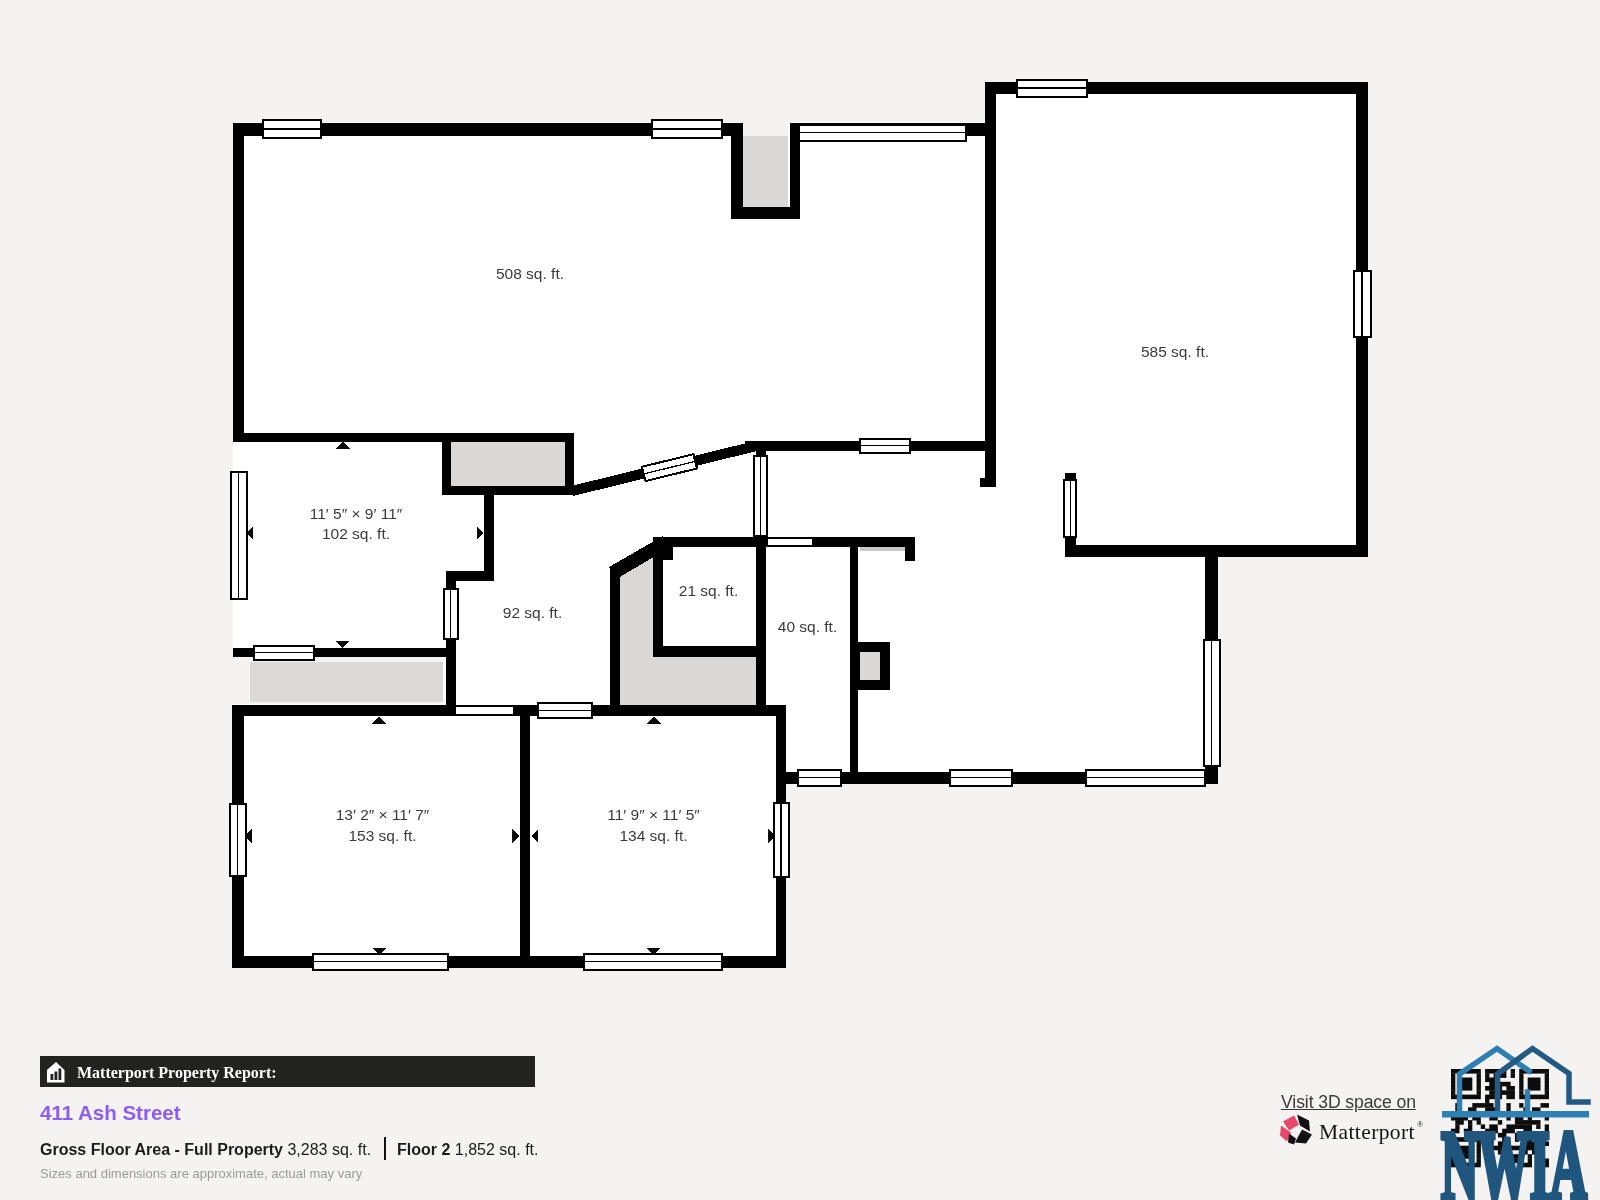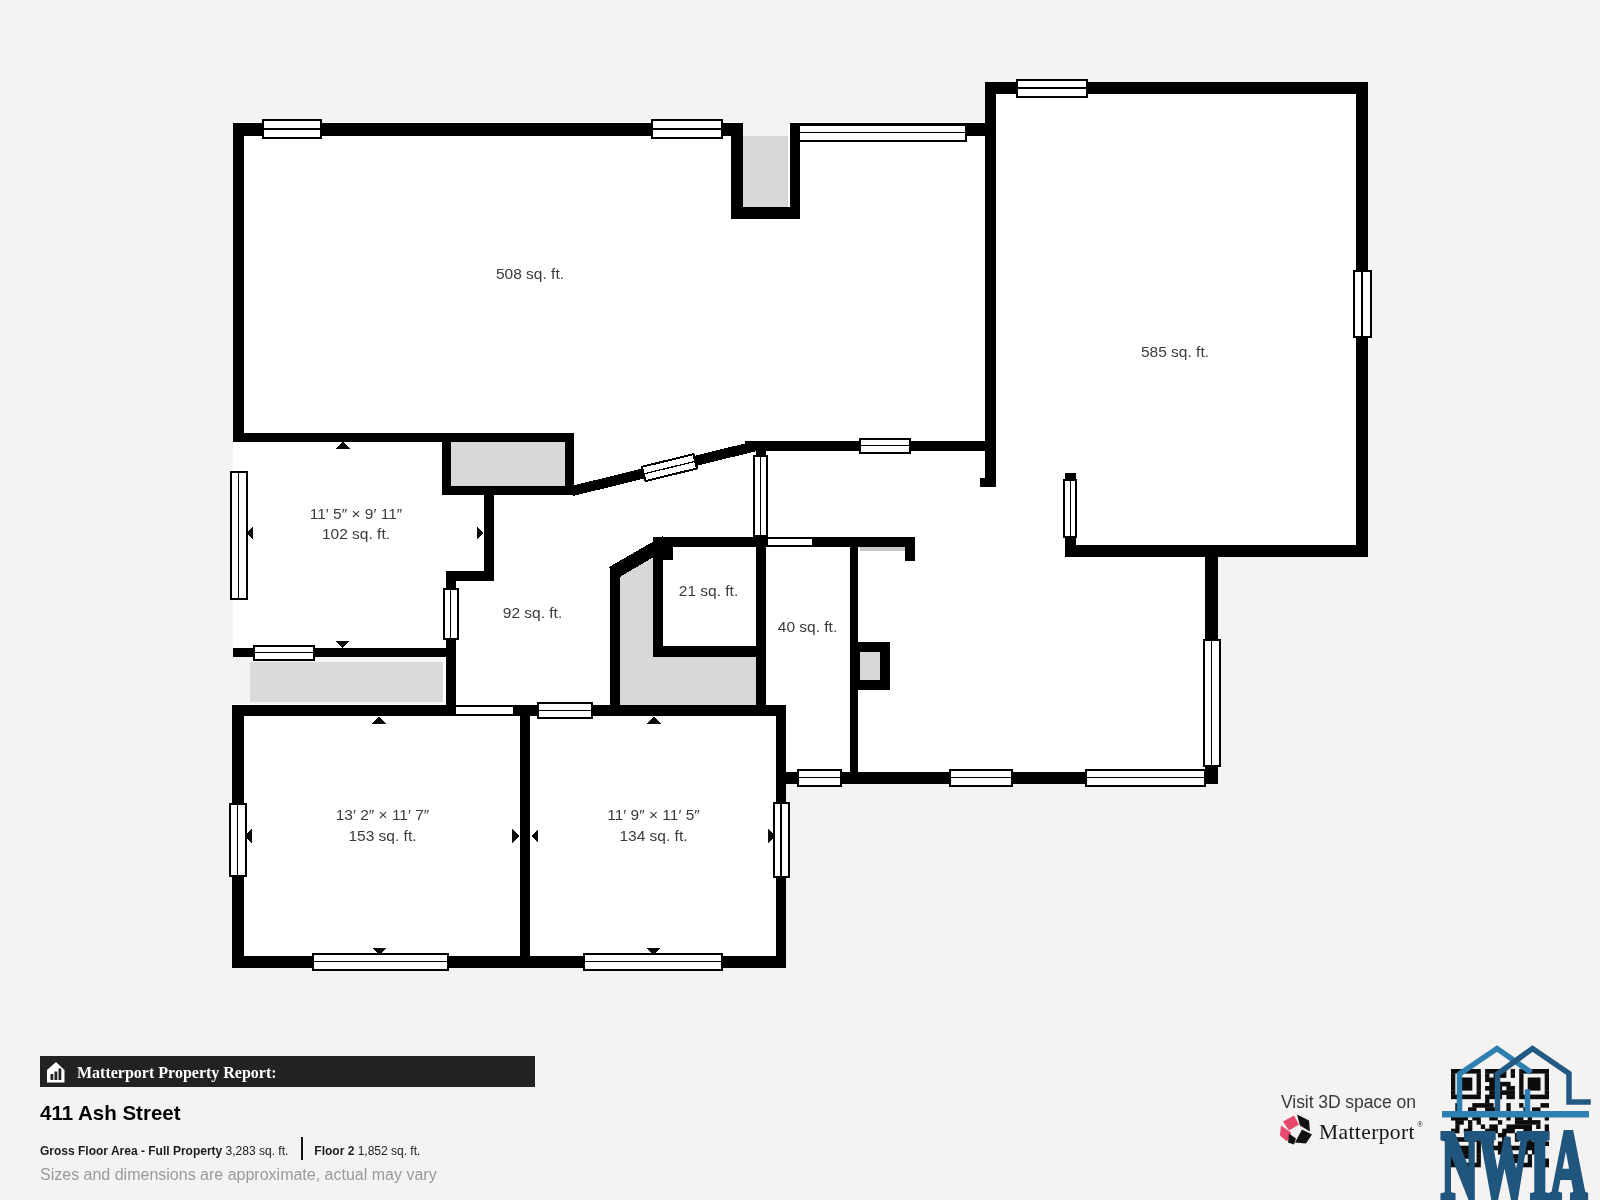--- a/index.html
+++ b/index.html
@@ -453,19 +453,19 @@
 
 <div class="abs" style="left:77px;top:1063.5px;font-size:16px;font-weight:bold;color:#fff;font-family:Liberation Serif, serif;">Matterport Property Report:</div>
 
 <svg class="abs" style="left:47px;top:1062px" width="20" height="22" viewBox="0 0 20 22">
     <path d="M 0,20.5 L 0,8 L 9,0 L 17.5,8 L 17.5,20.5 Z" fill="#fff"></path>
     <rect x="3.5" y="12" width="2.8" height="6" fill="#222"></rect>
     <rect x="7.5" y="9.5" width="2.8" height="8.5" fill="#222"></rect>
     <rect x="11.5" y="6.5" width="2.8" height="11.5" fill="#222"></rect>
   </svg>
 
-<div class="abs" style="left:40px;top:1101px;font-size:20.5px;font-weight:bold;color:#000000;">411 Ash Street</div>
-
-<div class="abs" style="left:40px;top:1136.5px;font-size:12px;color:#1c1c1c;"><b>Gross Floor Area - Full Property</b> 3,283 sq. ft.<span style="display:inline-block;vertical-align:-5px;margin:0 11px 0 13px;height:23px;border-left:2.5px solid #111"></span><b>Floor 2</b> 1,852 sq. ft.</div>
-
-<div class="abs" style="left:40px;top:1166px;font-size:16px;color:#9b9a99;">Sizes and dimensions are approximate, actual may vary</div>
-
-<div class="abs" style="left:1281px;top:1092px;font-size:17.6px;color:#3a3a3a;letter-spacing:-0.1px;">Visit 3D space on</div>
+<div class="abs" style="left:40px;top:1101px;font-size:20.5px;font-weight:bold;color:#8b5cf6;">411 Ash Street</div>
+
+<div class="abs" style="left:40px;top:1136.5px;font-size:16px;color:#1c1c1c;"><b>Gross Floor Area - Full Property</b> 3,283 sq. ft.<span style="display:inline-block;vertical-align:-5px;margin:0 11px 0 13px;height:23px;border-left:2.5px solid #111"></span><b>Floor 2</b> 1,852 sq. ft.</div>
+
+<div class="abs" style="left:40px;top:1166px;font-size:13px;color:#9b9a99;">Sizes and dimensions are approximate, actual may vary</div>
+
+<div class="abs" style="left:1281px;top:1092px;font-size:17.6px;color:#3a3a3a;letter-spacing:-0.1px;text-decoration:underline;">Visit 3D space on</div>
 
 </body></html>

